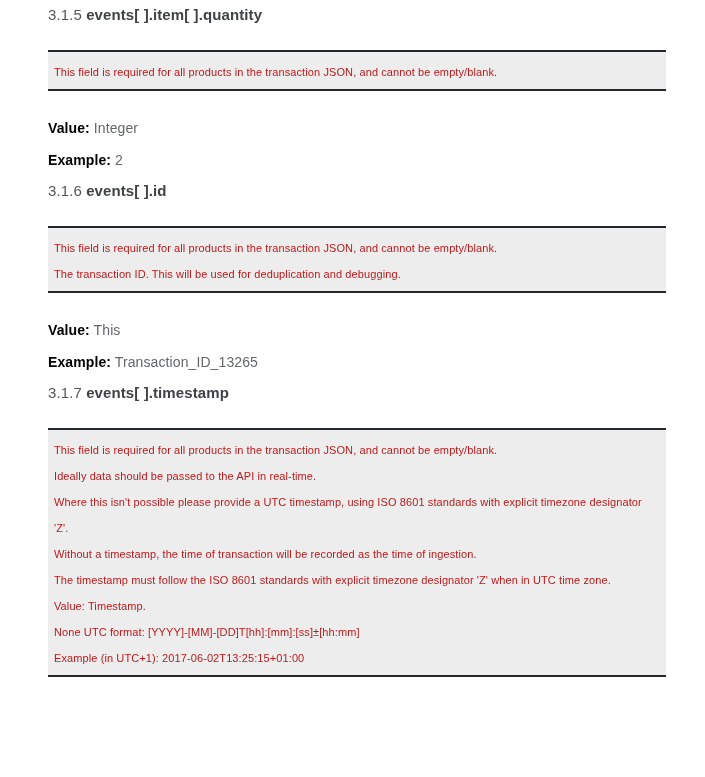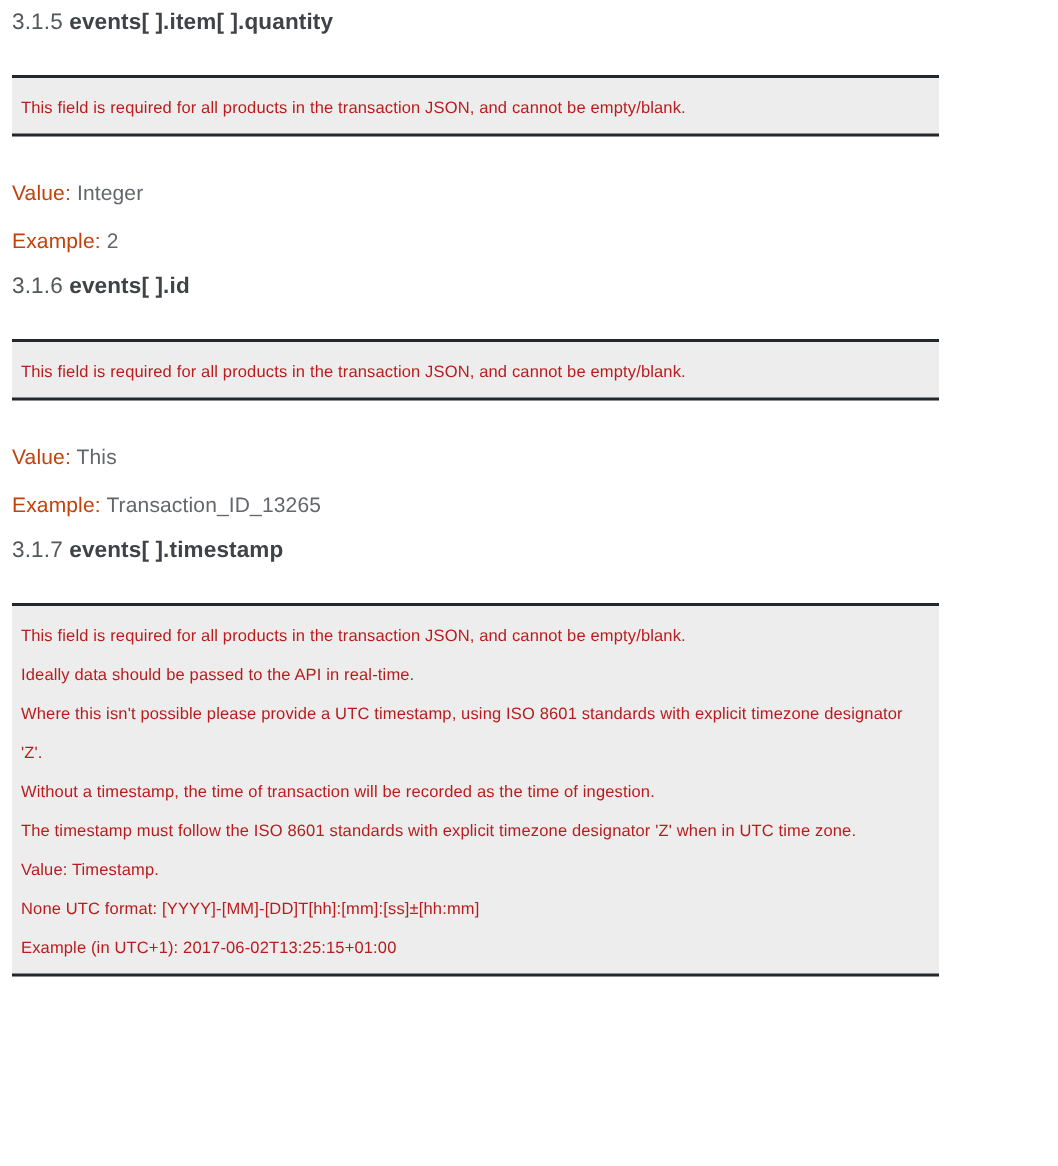--- a/index.html
+++ b/index.html
@@ -7,20 +7,21 @@
     padding: 0;
     background: #ffffff;
     font-family: "Liberation Sans", "DejaVu Sans", sans-serif;
   }
   .page {
     width: 645px;
     height: 777px;
     box-sizing: border-box;
     padding: 8px 19px 0 8px;
     overflow: hidden;
+    margin-left: 40px;
   }
   .sec-heading {
     margin: 0;
     font-size: 15px;
     line-height: 14px;
     font-weight: normal;
     color: #54575b;
     letter-spacing: 0.1px;
   }
   .sec-heading .sec-name {
@@ -42,22 +43,22 @@
     letter-spacing: 0.1px;
   }
   .kv {
     margin: 0;
     font-size: 14px;
     line-height: 14px;
     color: #63666a;
     letter-spacing: 0.1px;
   }
   .kv .k {
-    font-weight: normal;
-    color: #c2410c;
+    font-weight: bold;
+    color: #000000;
   }
   .kv.first { margin-top: 30px; }
   .kv.second { margin-top: 18px; }
   .sec-heading.follow { margin-top: 17px; }
 </style>
 </head>
 <body>
 
 <div class="page">
 
@@ -70,20 +71,21 @@
 
     <p class="kv first"><span class="k">Value:</span> <span class="v">Integer</span></p>
     <p class="kv second"><span class="k">Example:</span> <span class="v">2</span></p>
   </section>
 
   <section>
     <h3 class="sec-heading follow"><span class="sec-num">3.1.6</span> <span class="sec-name">events[ ].id</span></h3>
 
     <div class="note-box">
       <p>This field is required for all products in the transaction JSON, and cannot be empty/blank.</p>
+      <p>The transaction ID. This will be used for deduplication and debugging.</p>
     </div>
 
     <p class="kv first"><span class="k">Value:</span> <span class="v">This</span></p>
     <p class="kv second"><span class="k">Example:</span> <span class="v">Transaction_ID_13265</span></p>
   </section>
 
   <section>
     <h3 class="sec-heading follow"><span class="sec-num">3.1.7</span> <span class="sec-name">events[ ].timestamp</span></h3>
 
     <div class="note-box">

